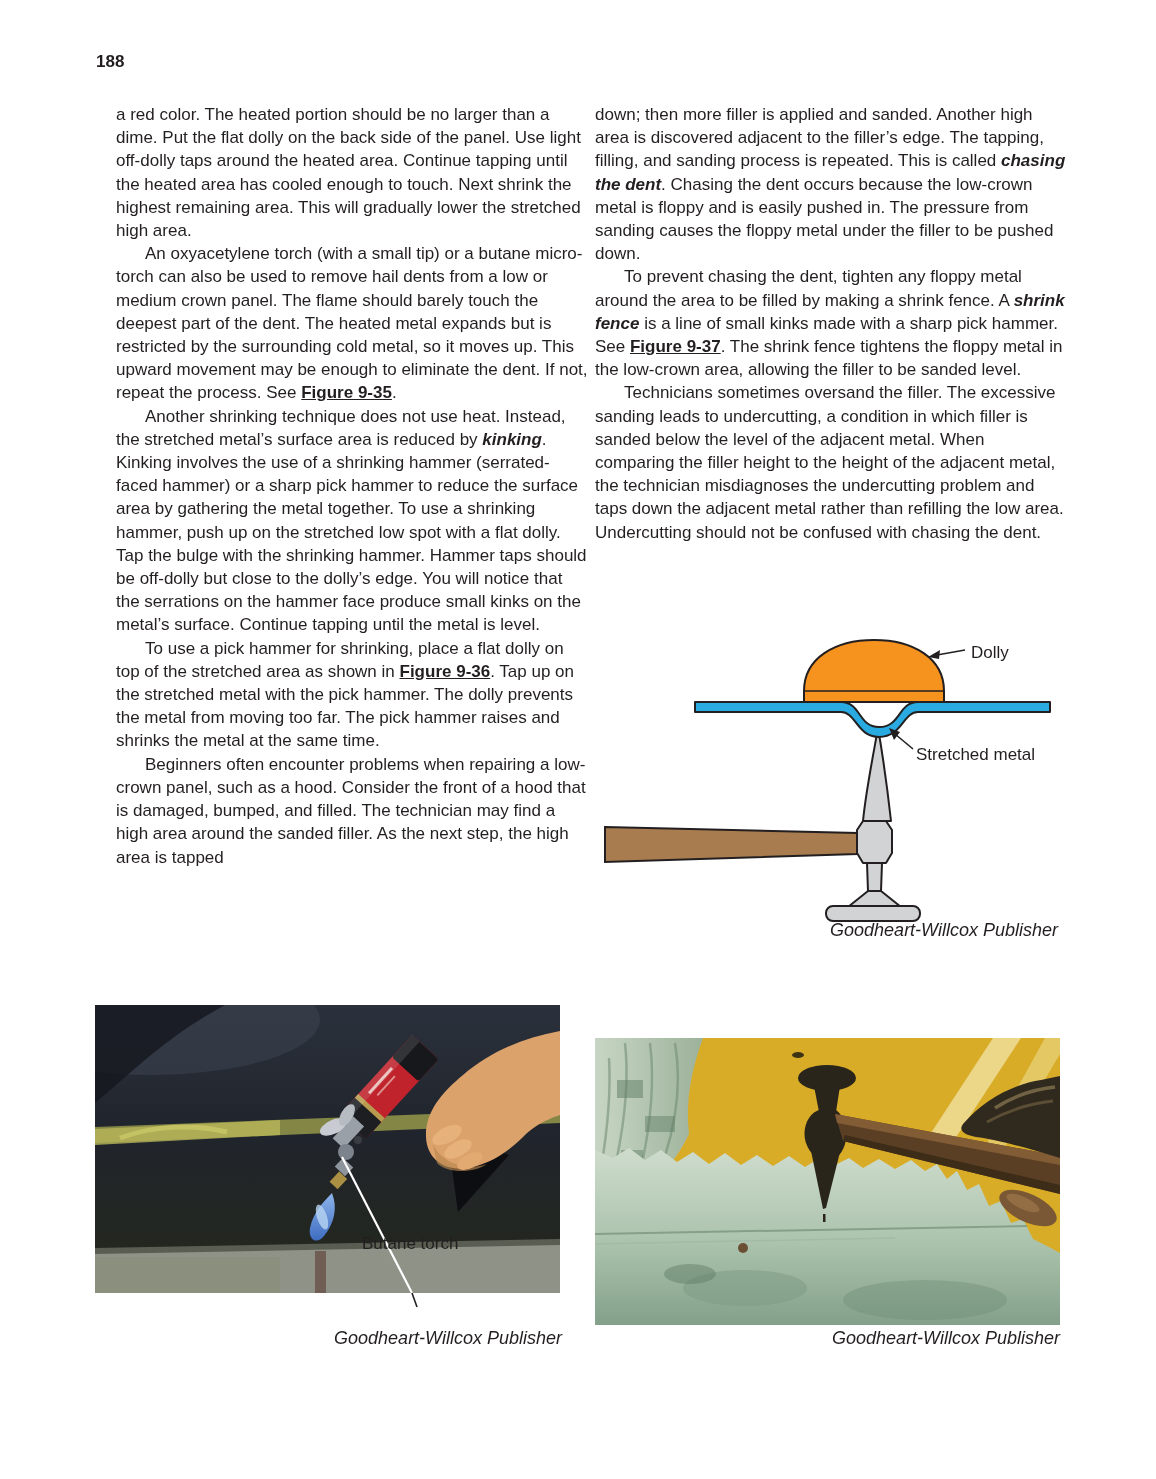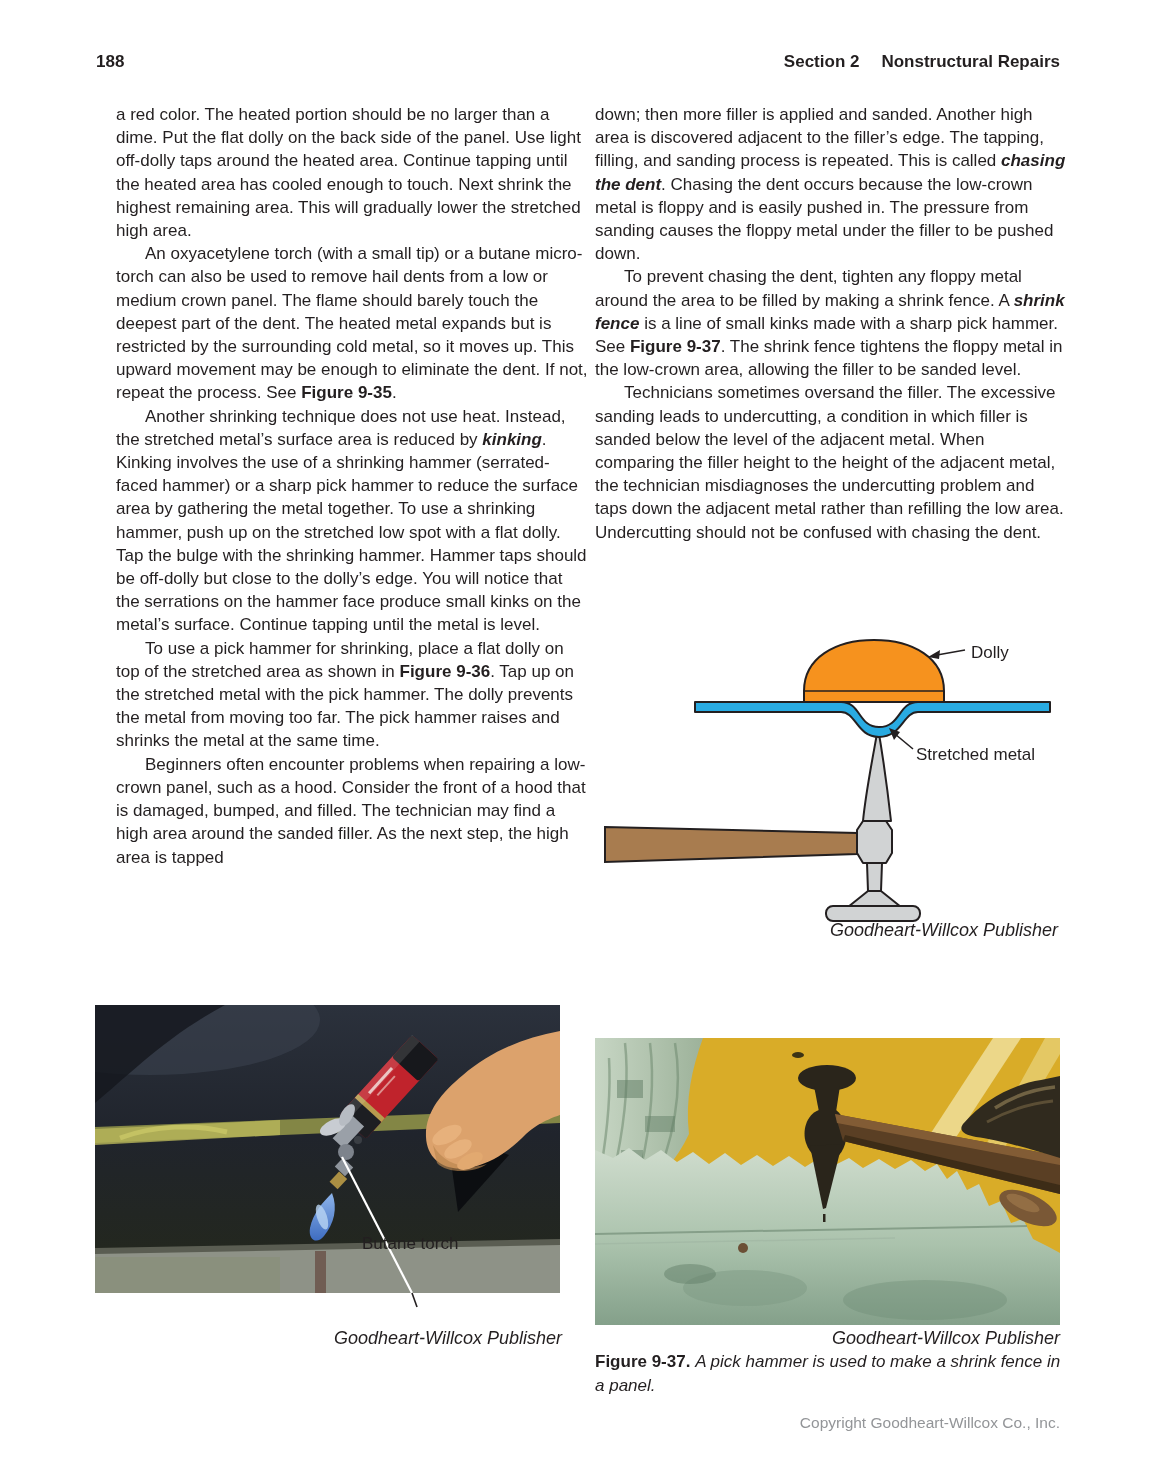--- a/index.html
+++ b/index.html
@@ -7,41 +7,38 @@
         font-family:"Liberation Sans",sans-serif;color:#231F20;}
   .hdr{position:absolute;top:52px;font-size:17px;font-weight:bold;}
   .hdr-left{left:96px;}
   .hdr-right{left:400px;right:96px;text-align:right;}
   .hdr-right .sec{margin-right:22px;}
   .col{position:absolute;top:103px;width:472px;font-size:17px;line-height:23.2px;text-align:left;}
   .col-left{left:96px;margin-left:20px;}
   .col-right{left:595px;}
   .col p{margin:0;}
   .col p.indent{text-indent:29px;}
-  .b{font-weight:bold;}
+  .b{font-weight:bold;text-decoration:underline;}
   .bi{font-weight:bold;font-style:italic;}
   .credit{position:absolute;font-size:18px;font-style:italic;text-align:right;}
   .caption{position:absolute;font-size:17px;line-height:23.5px;}
   .cap-label{font-weight:bold;}
   .cap-text{font-style:italic;}
   .figlabel{position:absolute;font-size:17px;}
   .copyright{position:absolute;left:595px;width:465px;top:1414px;text-align:right;
              font-size:15.5px;color:#939598;}
   svg{position:absolute;display:block;}
   svg text{font-family:"Liberation Sans",sans-serif;}
 </style>
 </head>
 <body>
 
 <div class="page">
 
   <div class="hdr hdr-left">188</div>
-  <div class="hdr hdr-right">
-    <span class="sec">Section 2</span><span>Nonstructural Repairs</span>
-  </div>
 
   <div class="col col-left">
       <p><span>a red color. The heated portion should be no larger than a dime. Put the flat dolly on the back side of the panel. Use light off-dolly taps around the heated area. Continue tapping until the heated area has cooled enough to touch. Next shrink the highest remaining area. This will gradually lower the stretched high area.</span></p>
       <p class="indent"><span>An oxyacetylene torch (with a small tip) or a butane micro-torch can also be used to remove hail dents from a low or medium crown panel. The flame should barely touch the deepest part of the dent. The heated metal expands but is restricted by the surrounding cold metal, so it moves up. This upward movement may be enough to eliminate the dent. If not, repeat the process. See </span><span class="b">Figure 9-35</span><span>.</span></p>
       <p class="indent"><span>Another shrinking technique does not use heat. Instead, the stretched metal’s surface area is reduced by </span><span class="bi">kinking</span><span>. Kinking involves the use of a shrinking hammer (serrated-faced hammer) or a sharp pick hammer to reduce the surface area by gathering the metal together. To use a shrinking hammer, push up on the stretched low spot with a flat dolly. Tap the bulge with the shrinking hammer. Hammer taps should be off-dolly but close to the dolly’s edge. You will notice that the serrations on the hammer face produce small kinks on the metal’s surface. Continue tapping until the metal is level.</span></p>
       <p class="indent"><span>To use a pick hammer for shrinking, place a flat dolly on top of the stretched area as shown in </span><span class="b">Figure 9-36</span><span>. Tap up on the stretched metal with the pick hammer. The dolly prevents the metal from moving too far. The pick hammer raises and shrinks the metal at the same time.</span></p>
       <p class="indent"><span>Beginners often encounter problems when repairing a low-crown panel, such as a hood. Consider the front of a hood that is damaged, bumped, and filled. The technician may find a high area around the sanded filler. As the next step, the high area is tapped</span></p>
     </div>
   <div class="col col-right">
       <p><span>down; then more filler is applied and sanded. Another high area is discovered adjacent to the filler’s edge. The tapping, filling, and sanding process is repeated. This is called </span><span class="bi">chasing the dent</span><span>. Chasing the dent occurs because the low-crown metal is floppy and is easily pushed in. The pressure from sanding causes the floppy metal under the filler to be pushed down.</span></p>
@@ -193,20 +190,15 @@
       <polygon points="240,76 465,118 465,156 248,103" fill="#5a3f24"></polygon>
       <polygon points="240,76 465,118 465,127 242,85" fill="#8a6238" opacity="0.85"></polygon>
       <polygon points="250,97 465,147 465,156 248,103" fill="#3a2a16" opacity="0.9"></polygon>
 
       <path d="M368,86 C390,60 420,46 446,42 L465,38 L465,120 C432,110 400,101 381,99 C370,97 363,93 368,86 Z" fill="#302a1e"></path>
       <path d="M400,70 C420,57 441,51 460,49" stroke="#8c7a52" stroke-width="3.5" fill="none" opacity="0.7"></path>
       <path d="M392,84 C414,72 438,65 458,63" stroke="#6e5e3e" stroke-width="3" fill="none" opacity="0.7"></path>
     </g>
   </svg>
   <div class="credit" style="left:595px;top:1328px;width:465px;">Goodheart-Willcox Publisher</div>
-  <div class="caption" style="left:595px;top:1350px;width:470px;">
-    <span class="cap-label">Figure 9-37.</span>
-    <span class="cap-text">A pick hammer is used to make a shrink fence in a panel.</span>
-  </div>
-
-  <div class="copyright">Copyright Goodheart-Willcox Co., Inc.</div>
+
 
 </div>
 
 </body></html>

